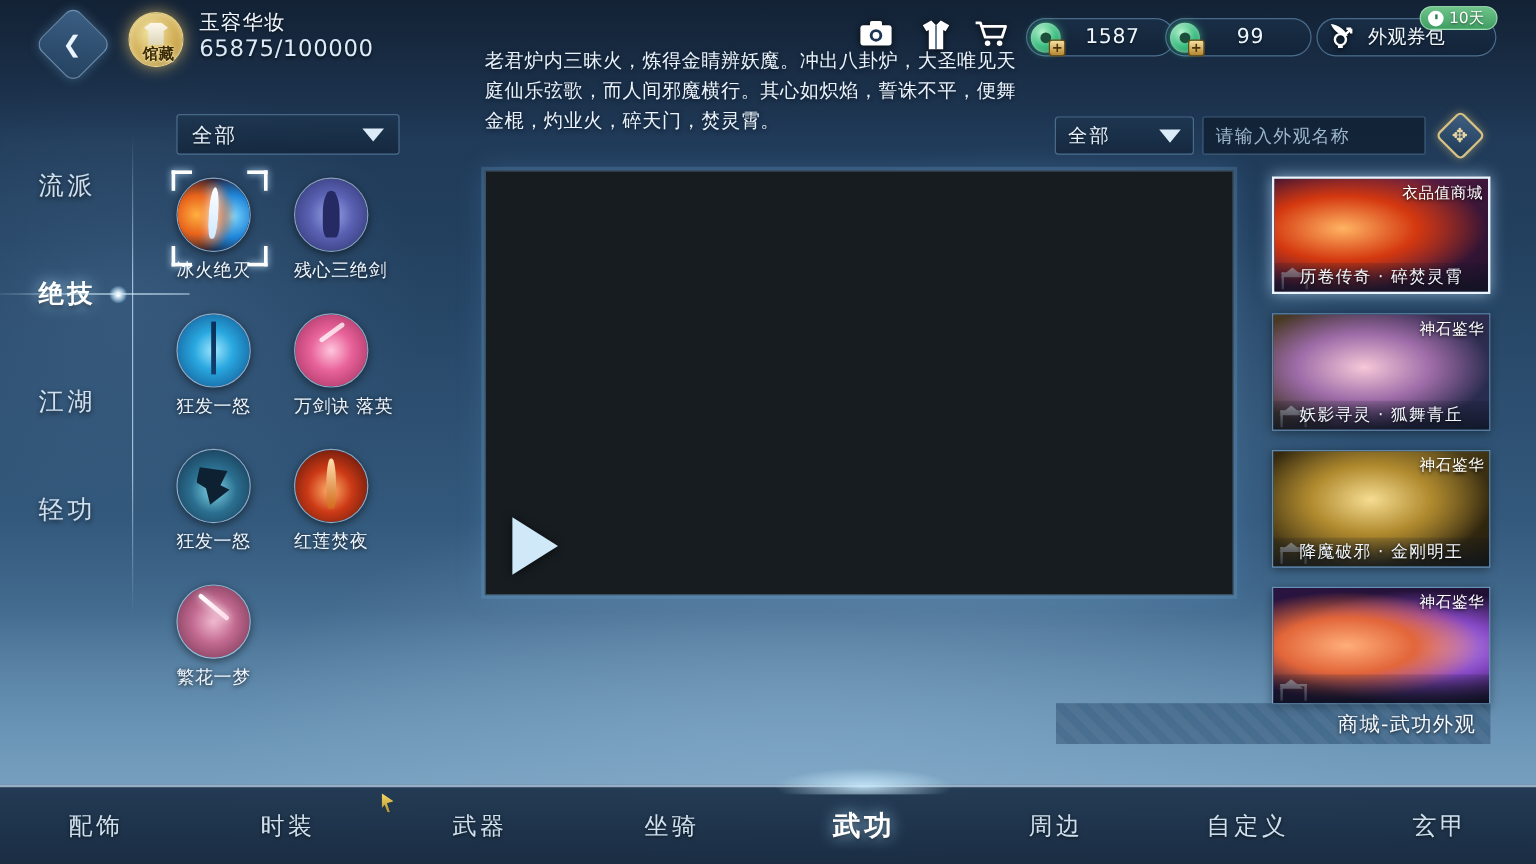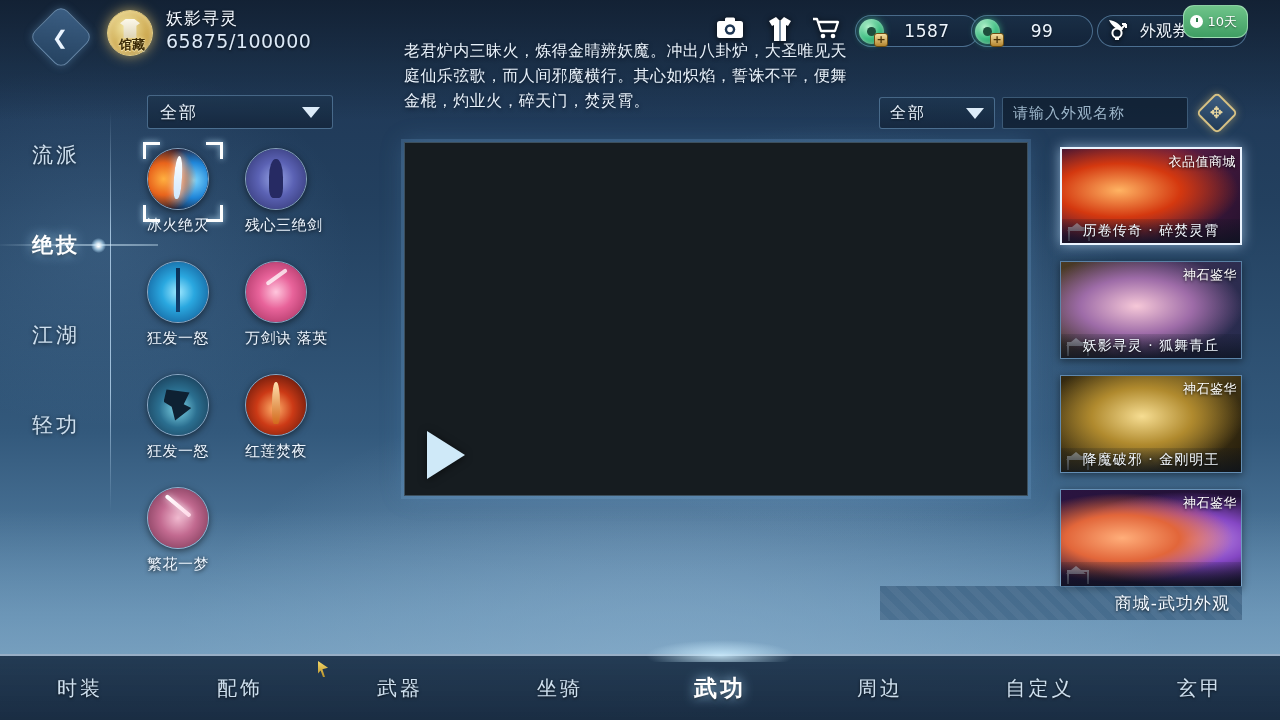--- a/index.html
+++ b/index.html
@@ -100,21 +100,21 @@
 
   #voucher-btn{
     position:absolute; left:1097px; top:15px; width:150px; height:32px; border-radius:16px;
     background:linear-gradient(180deg,rgba(26,48,72,.86),rgba(18,35,56,.86));
     border:1px solid rgba(118,165,205,.55);
     display:flex; align-items:center; cursor:pointer;
   }
   #voucher-icon{ margin-left:8px; color:#fff; filter:drop-shadow(0 1px 2px rgba(0,0,0,.8)); }
   #voucher-label{ margin-left:6px; font-size:16px; color:#f1f8ff; text-shadow:0 1px 2px rgba(0,0,0,.7); }
   #voucher-timer{
-    position:absolute; right:-2px; top:-11px; height:33px; padding:0 10px 0 6px; border-radius:11px;
+    position:absolute; right:-2px; top:-11px; height:20px; padding:0 10px 0 6px; border-radius:11px;
     background:linear-gradient(180deg,#6fc48a,#3f9e63); border:1px solid rgba(200,245,215,.55);
     display:flex; align-items:center; gap:4px;
     font-size:13px; color:#fff; text-shadow:0 1px 2px rgba(0,0,0,.5);
   }
   #voucher-timer .clk{
     width:13px; height:13px; border-radius:50%; background:#fff; position:relative; flex:none;
   }
   #voucher-timer .clk::after{
     content:""; position:absolute; left:6px; top:3px; width:1.5px; height:4px; background:#2f7d4c;
   }
@@ -356,21 +356,21 @@
     <span class="dia"></span>
     <span class="arw">❮</span>
   </div>
 
   <div class="coll-badge">
     <span class="ring"></span>
     <span class="robe"></span>
     <span class="lbl">馆藏</span>
   </div>
 
-  <div id="hdr-name">妖影寻灵</div>
+  <div id="hdr-name">玉容华妆</div>
   <div id="hdr-progress">65875/100000</div>
 
   <div class="hdr-icon" id="icon-camera">
     <svg width="28" height="24" viewBox="0 0 28 24" fill="none">
       <rect x="1" y="5" width="26" height="17" rx="2.5" fill="#fff"></rect>
       <rect x="9" y="1.5" width="10" height="5" rx="1.5" fill="#fff"></rect>
       <circle cx="14" cy="13.5" r="5.2" fill="#1d3552"></circle>
       <circle cx="14" cy="13.5" r="2.8" fill="#fff"></circle>
     </svg>
   </div>
@@ -542,24 +542,24 @@
     <span class="card-tag">神石鉴华</span>
     <span class="card-home"></span>
     <span class="card-title"></span>
   </div>
 </div>
 
 <div id="shop-banner">商城-武功外观</div>
 
 <div id="bottom-nav">
   <div class="nav-item">
+    <span>配饰</span>
+  </div>
+  <div class="nav-item">
     <span>时装</span>
-  </div>
-  <div class="nav-item">
-    <span>配饰</span>
   </div>
   <div class="nav-item">
     <span>武器</span>
   </div>
   <div class="nav-item">
     <span>坐骑</span>
   </div>
   <div class="nav-item active">
     <span>武功</span>
   </div>

